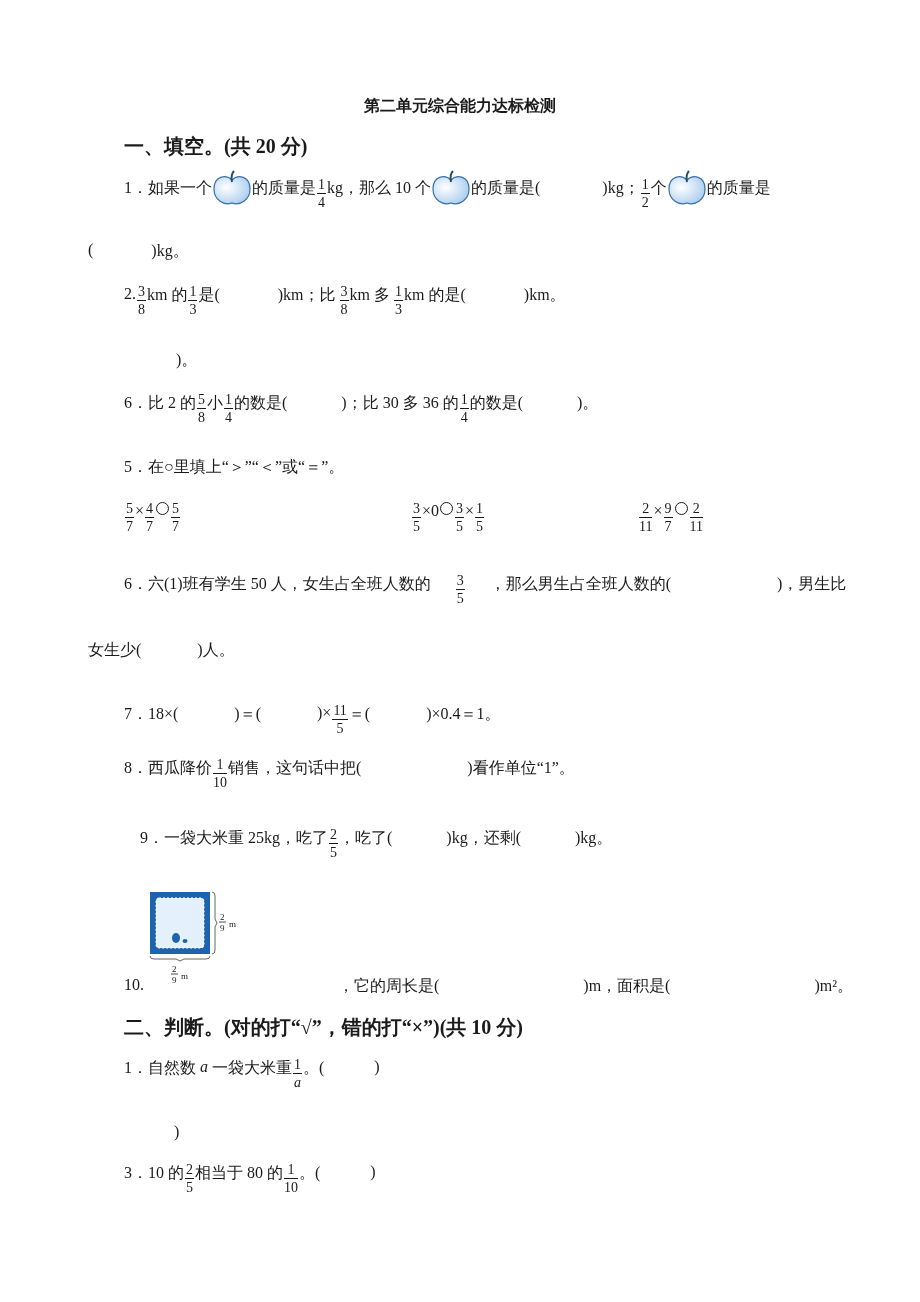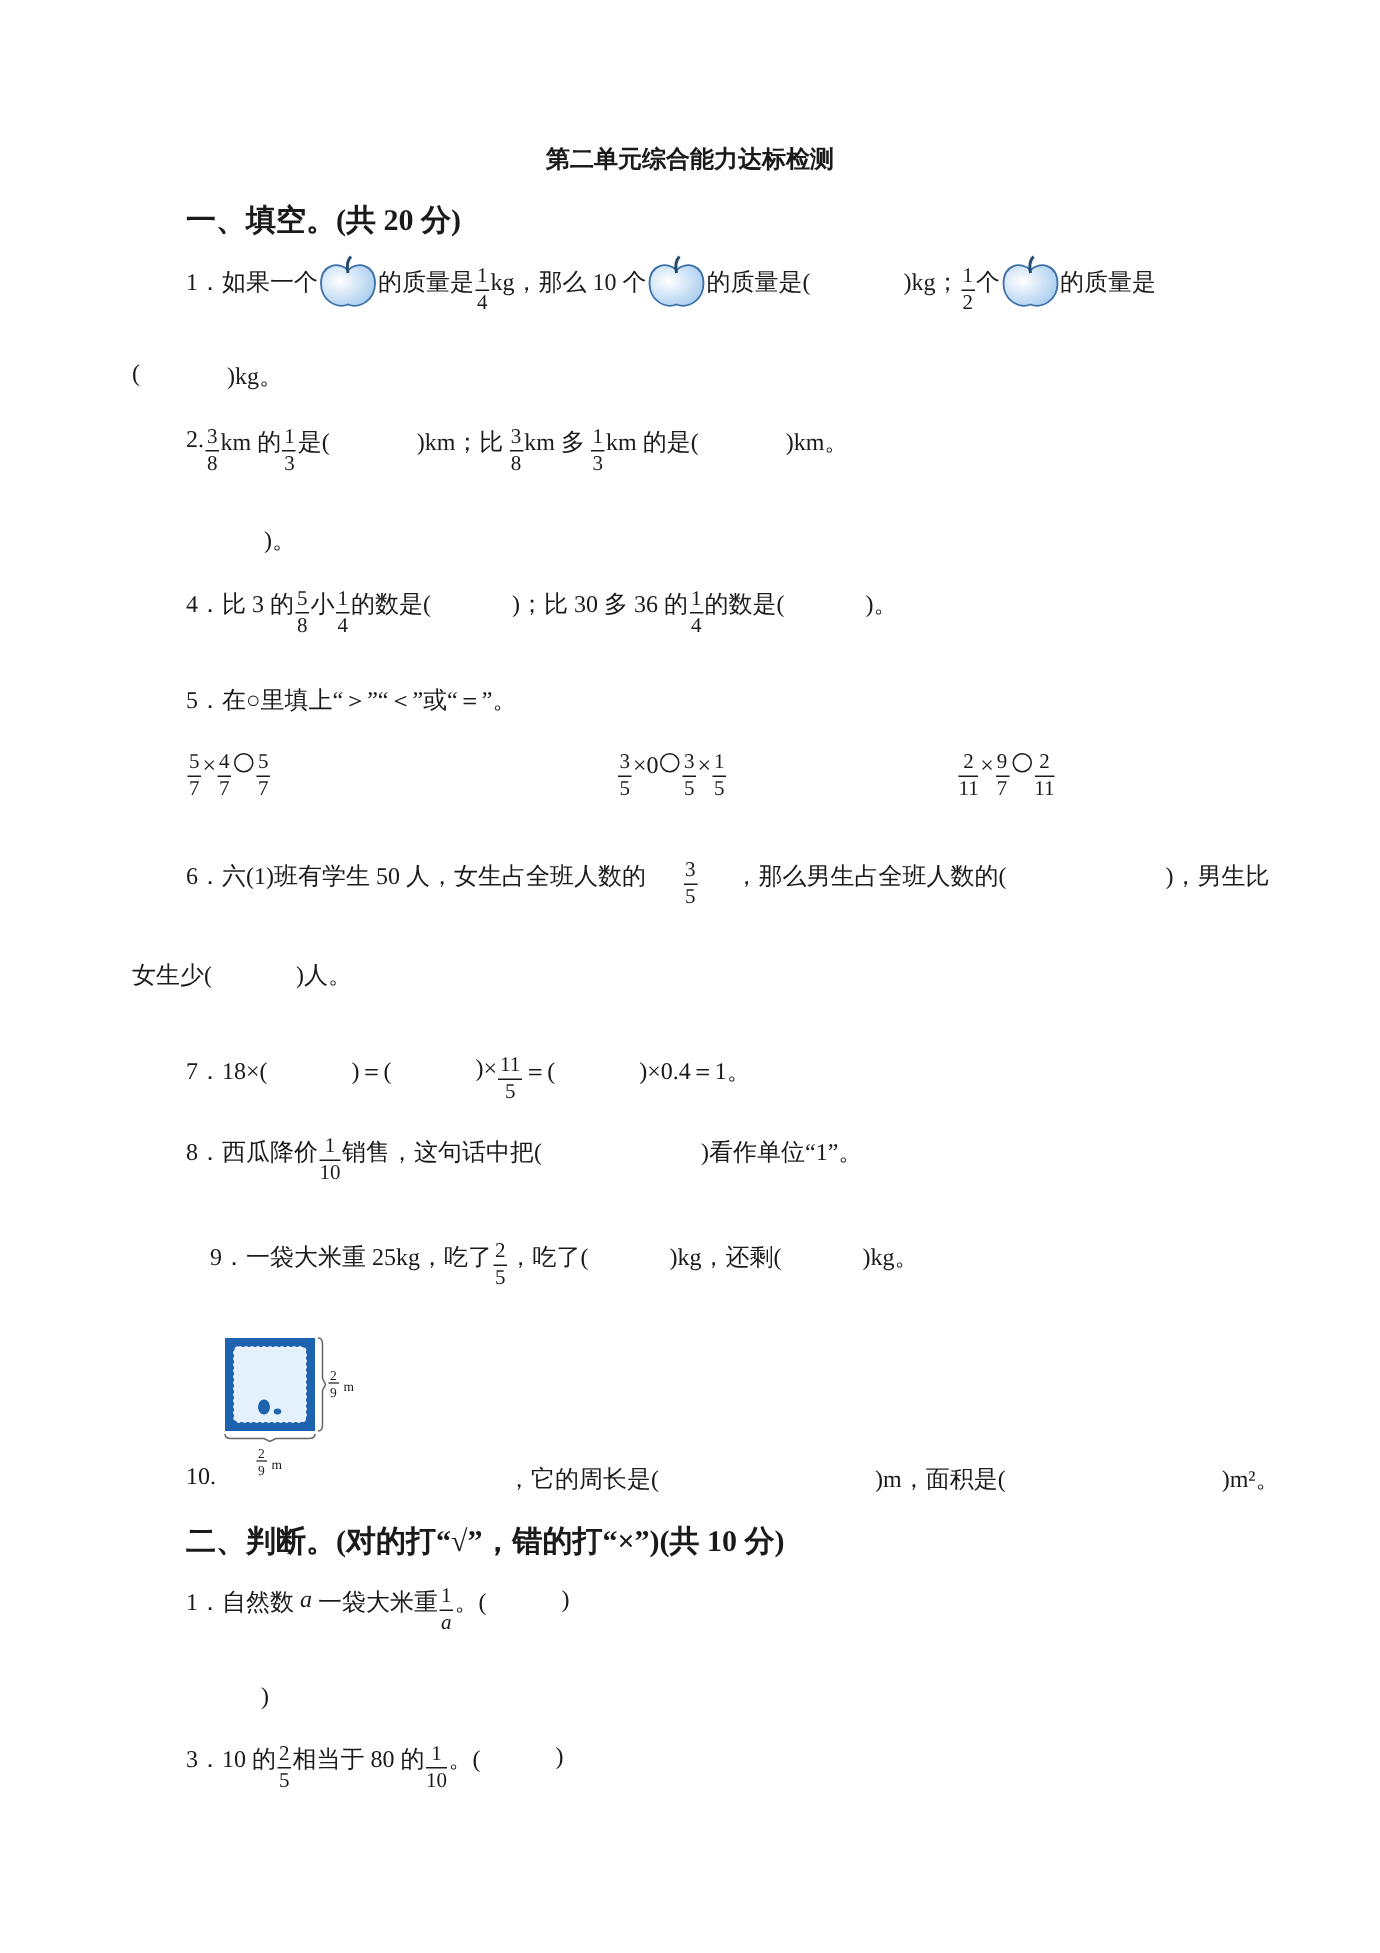--- a/index.html
+++ b/index.html
@@ -108,21 +108,21 @@
   <span class="blank" style="width:58px"></span>
   <span>)km。</span>
 </div>
 
 <div class="abs line" style="left:124px;top:350px;">
   <span class="blank" style="width:52px"></span>
   <span>)。</span>
 </div>
 
 <div class="abs line" style="left:124px;top:393px;">
-  <span>4．比 3 的</span>
+  <span>6．比 2 的</span>
   <span class="frac">
       <span class="num">5</span>
       <span class="bar"></span>
       <span class="den">8</span>
     </span>
   <span>小</span>
   <span class="frac">
       <span class="num">1</span>
       <span class="bar"></span>
       <span class="den">4</span>

